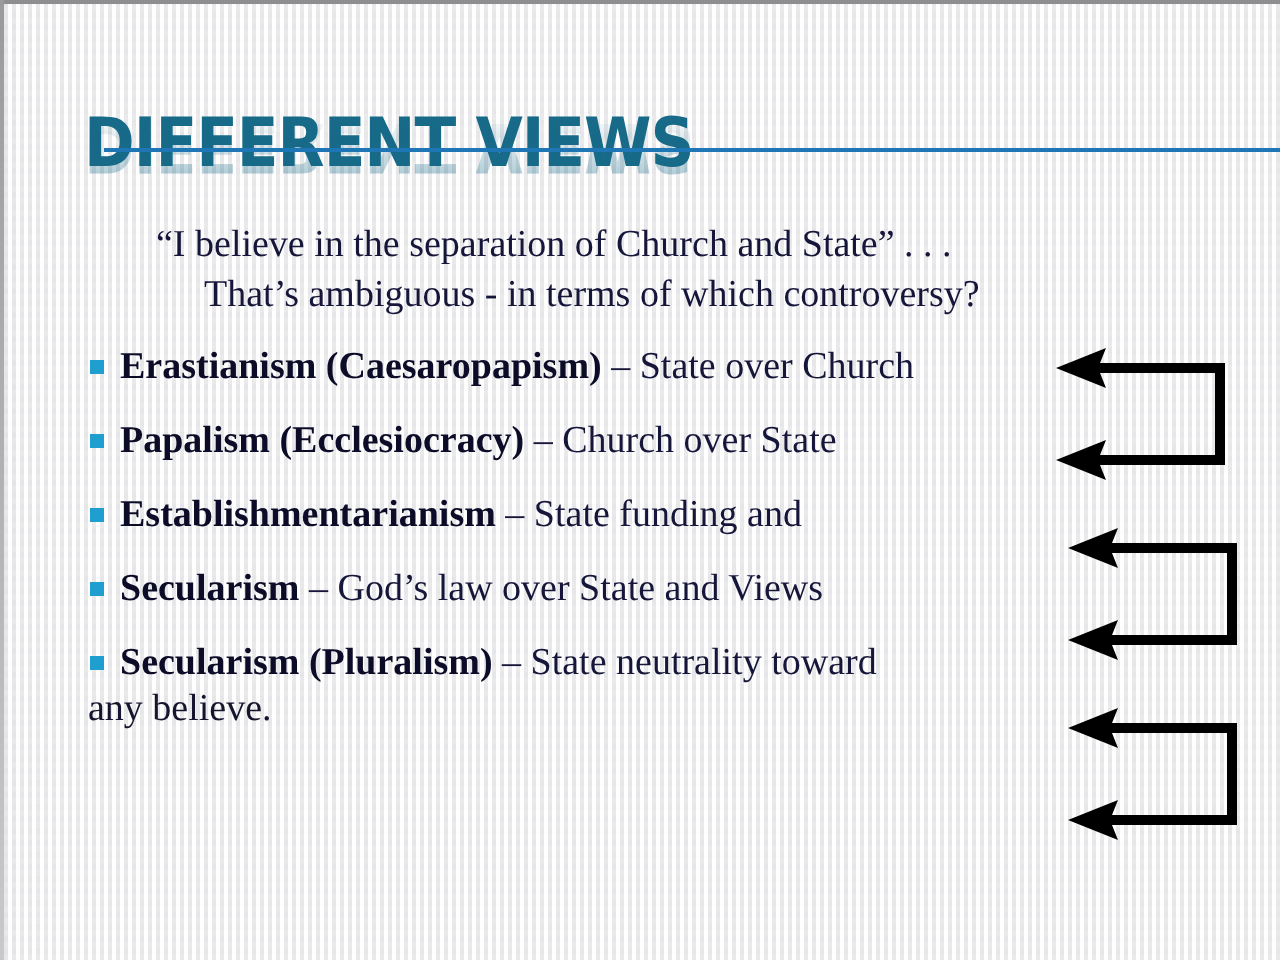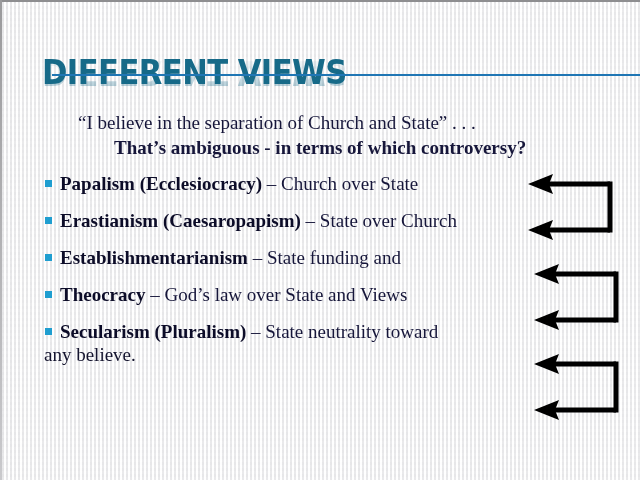--- a/index.html
+++ b/index.html
@@ -108,21 +108,21 @@
   #quote {
     position: absolute;
     left: 78px;
     top: 110px;
     width: 520px;
     font-size: 19px;
     line-height: 25px;
     color: #16163a;
   }
   #quote .q-line-1 { display: block; text-indent: 0; }
-  #quote .q-line-2 { display: block; padding-left: 36px; font-weight: bold; }
+  #quote .q-line-2 { display: block; padding-left: 24px; }
 
   
   #bullets {
     position: absolute;
     left: 44px;
     top: 172px;
     width: 470px;
   }
 
   .blt {
@@ -180,41 +180,41 @@
 
   <div id="quote">
     <span class="q-line-1">“I believe in the separation of Church and State” . . .</span>
     <span class="q-line-2">That’s ambiguous - in terms of which controversy?</span>
   </div>
 
   <div id="bullets">
 
     <div class="blt">
       <span class="marker"></span>
+      <span class="term">Erastianism (Caesaropapism)</span><span class="rest"> – State over Church</span>
+    </div>
+
+    <div class="blt">
+      <span class="marker"></span>
       <span class="term">Papalism (Ecclesiocracy)</span><span class="rest"> – Church over State</span>
     </div>
 
     <div class="blt">
       <span class="marker"></span>
-      <span class="term">Erastianism (Caesaropapism)</span><span class="rest"> – State over Church</span>
-    </div>
-
-    <div class="blt">
-      <span class="marker"></span>
       <span class="term">Establishmentarianism</span><span class="rest"> – State funding and</span>
     </div>
 
     <div class="blt">
       <span class="marker"></span>
       <span class="rest"></span>
     </div>
 
     <div class="blt">
       <span class="marker"></span>
-      <span class="term">Theocracy</span><span class="rest"> – God’s law over State and Views</span>
+      <span class="term">Secularism</span><span class="rest"> – God’s law over State and Views</span>
     </div>
 
     <div class="blt">
       <span class="marker"></span>
       <span class="term">Secularism (Pluralism)</span><span class="rest"> – State neutrality toward</span>
       <span class="wrap">any believe.</span>
     </div>
 
   </div>
 

